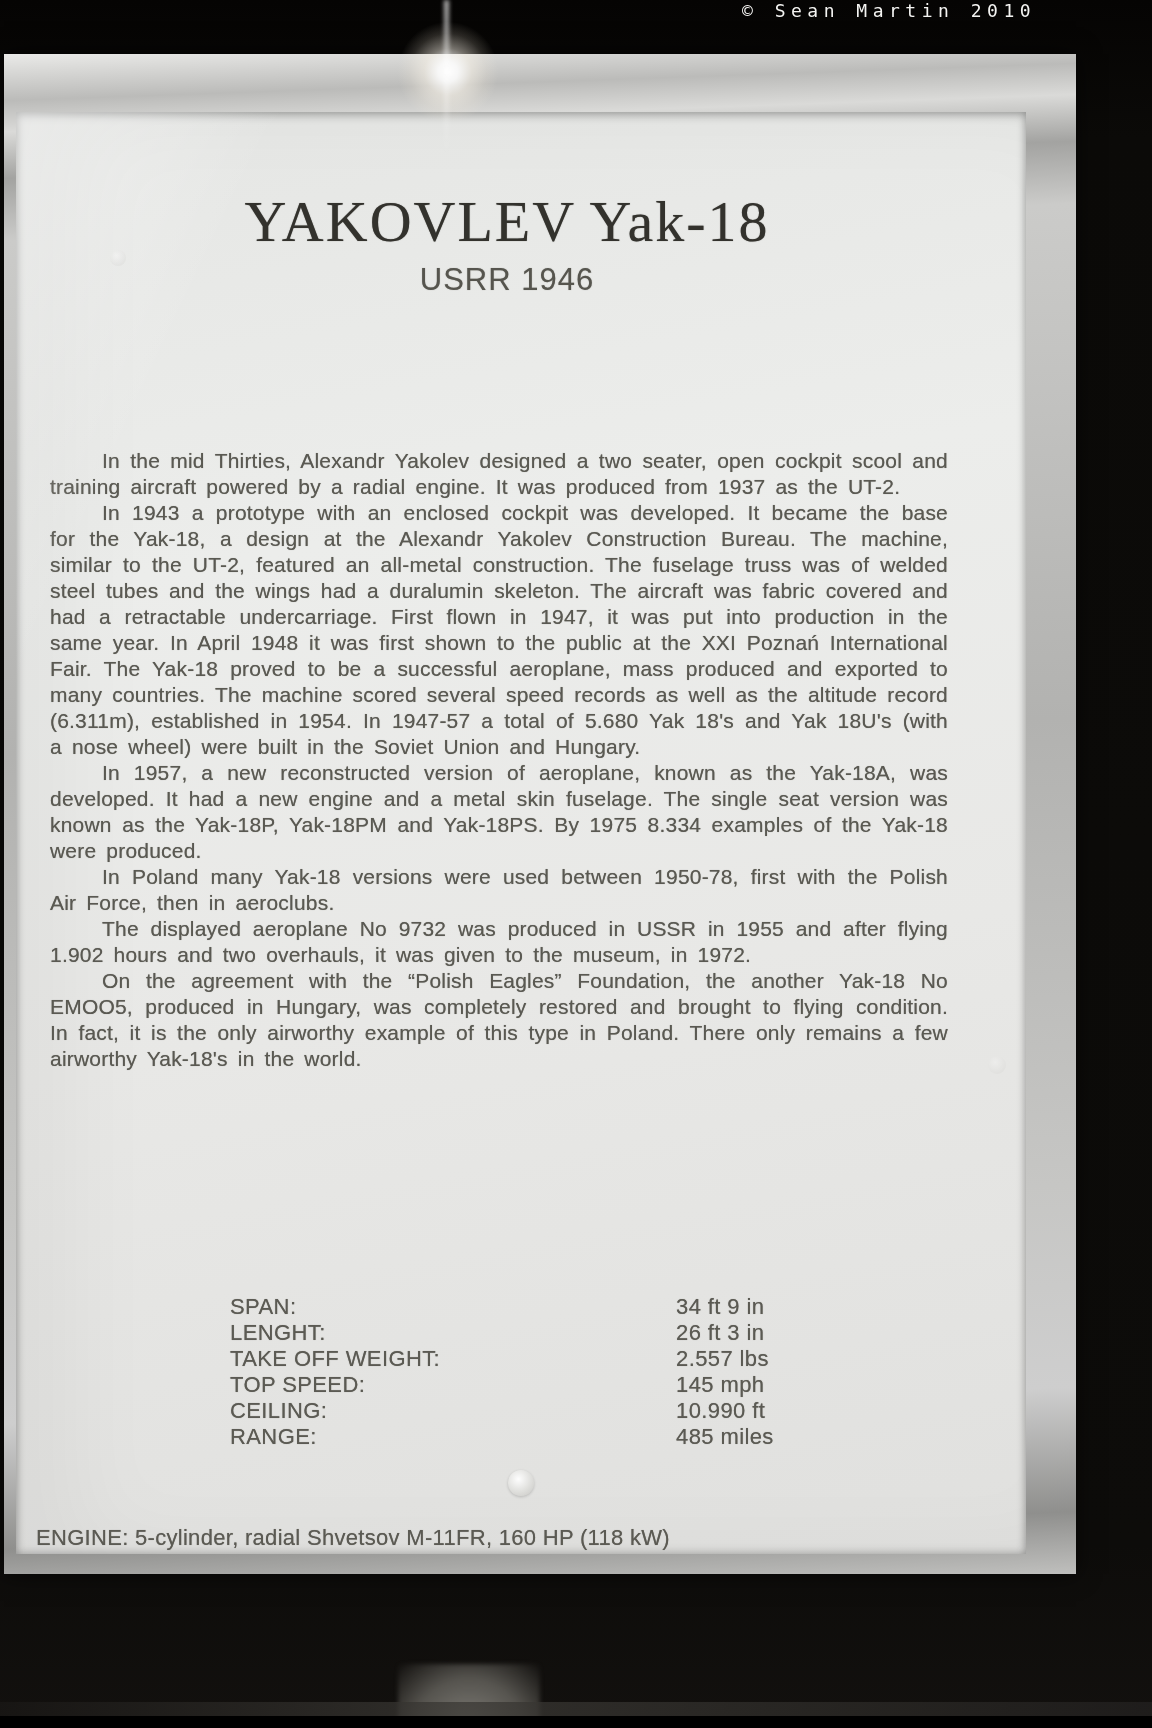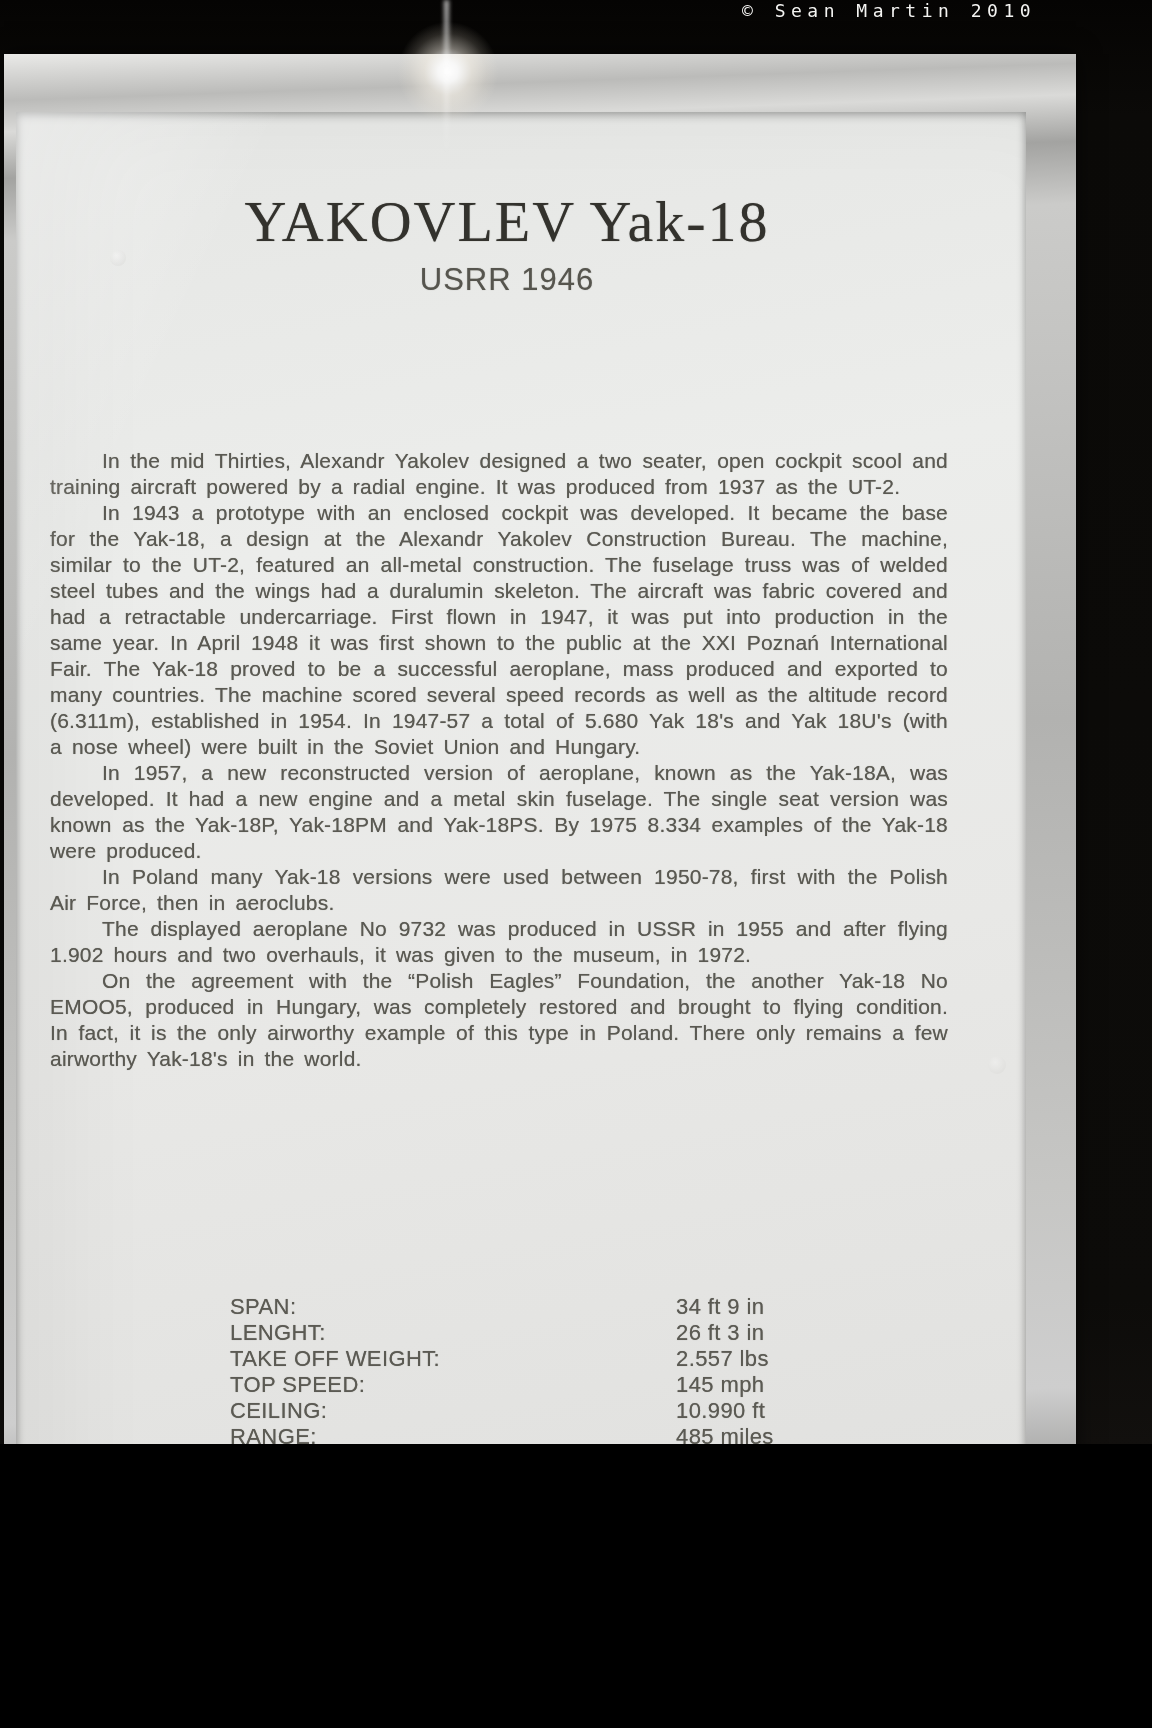--- a/index.html
+++ b/index.html
@@ -1,17 +1,17 @@
 <!DOCTYPE html>
 <html><head>
 <meta charset="utf-8">
 <style>
   html,body{margin:0;padding:0;background:#000;}
   .photo{
-    position:relative;width:1152px;height:1444px;overflow:hidden;
+    position:relative;width:1152px;height:1716px;overflow:hidden;
     background:linear-gradient(180deg,#050403 0%,#0b0a08 8%,#0d0c0a 90%,#12100e 100%);
     font-family:"Liberation Sans",sans-serif;
   }
   .copyright{
     position:absolute;left:742px;top:0px;
     font-family:"DejaVu Sans Mono",monospace;
     font-size:18px;letter-spacing:5.5px;color:#f4f4f2;white-space:nowrap;
   }
   .flare{
     position:absolute;left:378px;top:2px;width:140px;height:140px;border-radius:50%;

